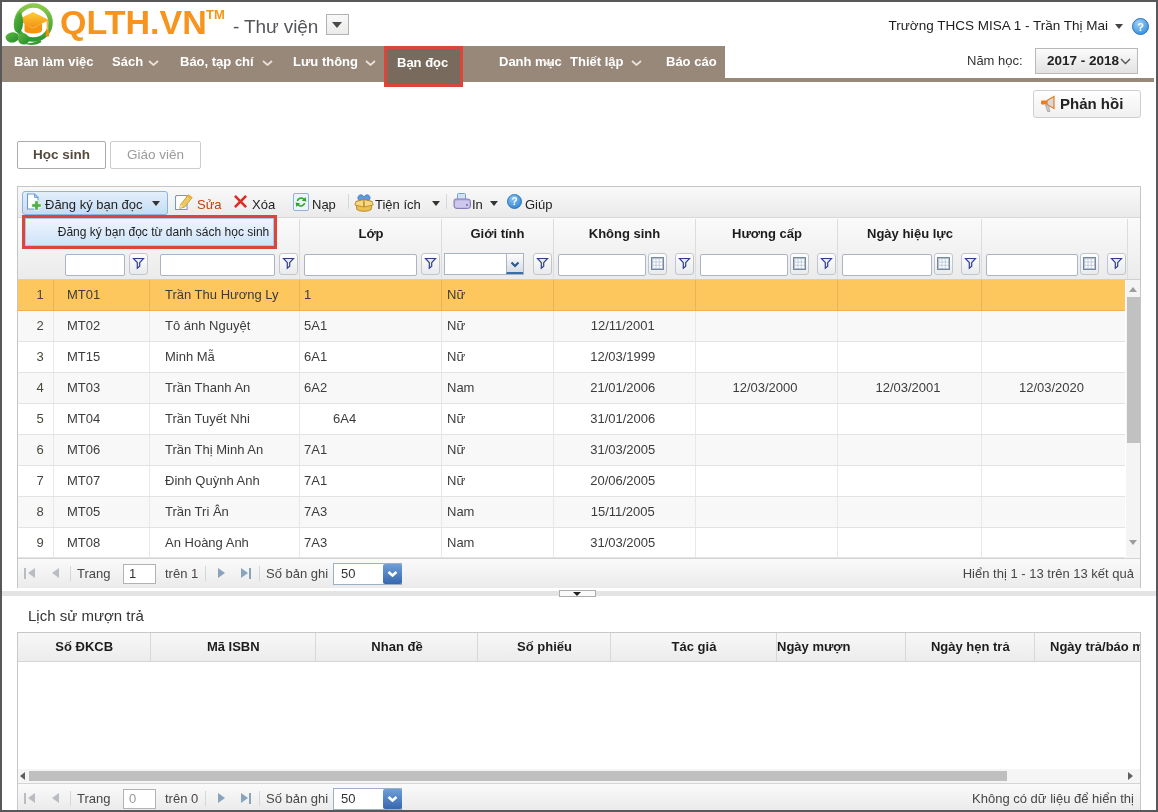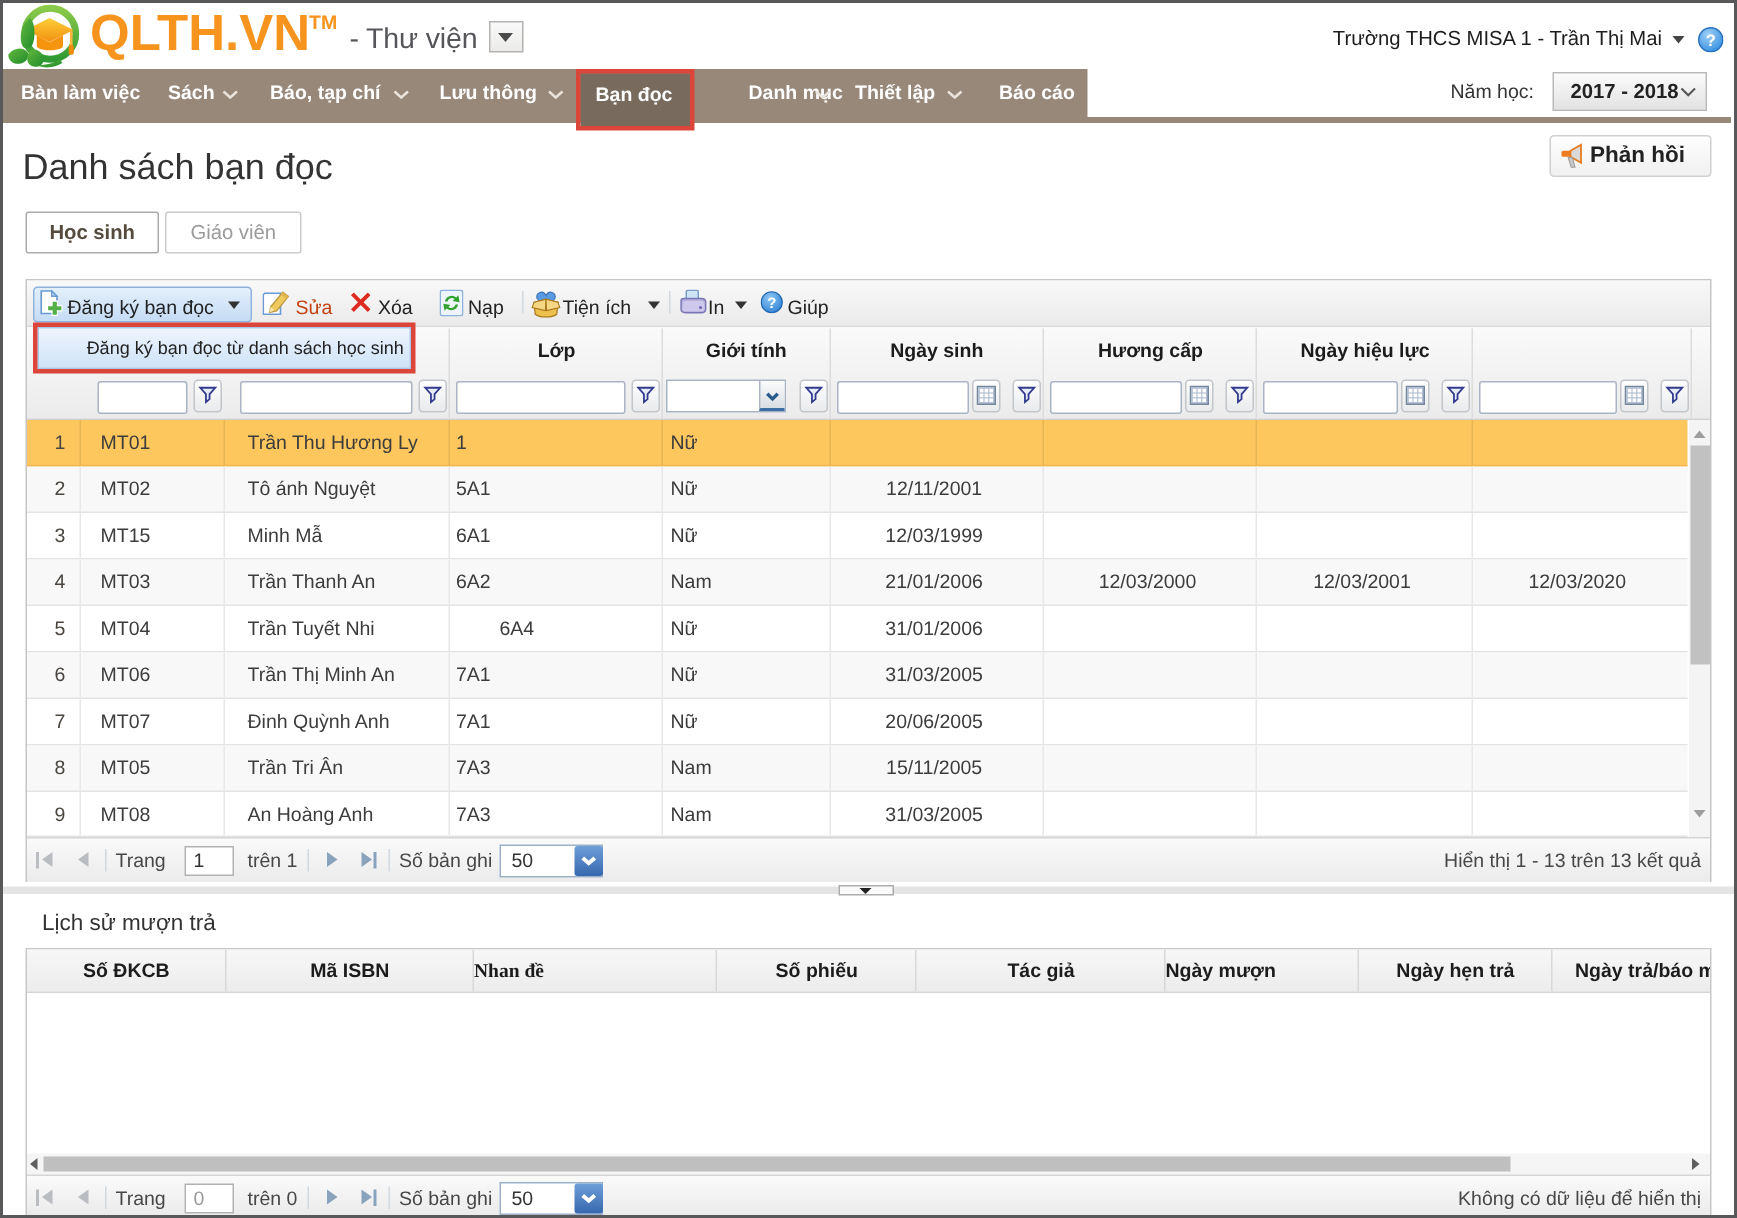--- a/index.html
+++ b/index.html
@@ -97,21 +97,20 @@
 <div class="navitem" style="left:397px;top:47px;">Bạn đọc</div>
 <div class="abs" style="left:384px;top:46px;width:79px;height:41px;border:3px solid #dc4539;box-sizing:border-box;"></div>
 
 <div class="abs" style="left:967px;top:53px;font-size:13px;color:#333;">Năm học:</div>
 <div class="abs" style="left:1035px;top:48px;width:103px;height:25.5px;background:linear-gradient(#fbfbfb,#e2e2e2);border:1px solid #b9b9b9;box-sizing:border-box;"></div>
 <div class="abs" style="left:1047px;top:53px;font-size:13.5px;font-weight:bold;color:#222;">2017 - 2018</div>
 <svg class="abs" style="left:1120px;top:58px;" width="11" height="7" viewBox="0 0 11 7">
       <polyline points="1,1 5.5,5.5 10,1" fill="none" stroke="#555" stroke-width="1.4"></polyline>
     </svg>
 
-<div class="abs" style="left:15px;top:98px;font-size:24px;color:#333;">Danh sách bạn đọc</div>
 
 <div class="abs" style="left:1033px;top:90px;width:108px;height:28px;background:linear-gradient(#fefefe,#f0f0f0);border:1px solid #cfcfcf;border-radius:3px;box-sizing:border-box;"></div>
 <svg class="abs" style="left:1040px;top:95px;" width="19" height="19" viewBox="0 0 19 19">
  <path d="M7 5.5 L14 1.5 L14 13.5 L7 9.5 Z" fill="#d9d9d9" stroke="#e87a1e" stroke-width="1.2"></path>
  <path d="M2 5.5 L7 5.5 L7 9.5 L2 9.5 Q1 9.5 1 8.5 L1 6.5 Q1 5.5 2 5.5 Z" fill="#ed7d21"></path>
  <path d="M5.5 10 L7.5 16.5 L10 16.5 L8.2 10 Z" fill="#c9c9c9" stroke="#9d9d9d" stroke-width="0.7"></path>
 </svg>
 <div class="abs" style="left:1060px;top:95px;font-size:15px;font-weight:bold;color:#222;">Phản hồi</div>
 
 <div class="abs" style="left:17px;top:141px;width:89px;height:28px;background:#fff;border:1px solid #ababab;border-radius:2px;box-sizing:border-box;text-align:center;line-height:25px;font-size:13.5px;font-weight:bold;color:#554a3e;">Học sinh</div>
@@ -172,21 +171,21 @@
         </radialGradient>
       </defs>
  <circle cx="7.5" cy="7.5" r="7" fill="url(#hb2)" stroke="#1c66b0" stroke-width="0.8"></circle>
  <text x="7.5" y="11.2" font-size="10" font-weight="bold" fill="#fff" text-anchor="middle" font-family="Liberation Sans">?</text>
 </svg>
 <div class="abs" style="left:525px;top:197px;font-size:13px;color:#222;">Giúp</div>
 
 <div class="abs" style="left:18px;top:218px;width:1122px;height:62px;background:linear-gradient(#fafafa,#ebebeb);border-bottom:1px solid #cfcfcf;box-sizing:border-box;" id="ghead1"></div>
 <div class="abs hdrbold" style="left:300px;top:219px;width:142px;text-align:center;line-height:29px;">Lớp</div>
 <div class="abs hdrbold" style="left:442px;top:219px;width:111px;text-align:center;line-height:29px;">Giới tính</div>
-<div class="abs hdrbold" style="left:553px;top:219px;width:143px;text-align:center;line-height:29px;">Ngày sinh</div>
+<div class="abs hdrbold" style="left:553px;top:219px;width:143px;text-align:center;line-height:29px;">Không sinh</div>
 <div class="abs hdrbold" style="left:696px;top:219px;width:142px;text-align:center;line-height:29px;">Hương cấp</div>
 <div class="abs hdrbold" style="left:838px;top:219px;width:144px;text-align:center;line-height:29px;">Ngày hiệu lực</div>
 <div class="abs" style="left:299px;top:219px;width:1px;height:60px;background:#dcdcdc;"></div>
     <div class="abs" style="left:441px;top:219px;width:1px;height:60px;background:#dcdcdc;"></div>
     <div class="abs" style="left:552.5px;top:219px;width:1px;height:60px;background:#dcdcdc;"></div>
     <div class="abs" style="left:695px;top:219px;width:1px;height:60px;background:#dcdcdc;"></div>
     <div class="abs" style="left:837px;top:219px;width:1px;height:60px;background:#dcdcdc;"></div>
     <div class="abs" style="left:981px;top:219px;width:1px;height:60px;background:#dcdcdc;"></div>
     <div class="abs" style="left:1127px;top:219px;width:1px;height:60px;background:#dcdcdc;"></div>
     <div id="filters">
@@ -516,21 +515,21 @@
 <div class="abs" style="left:2px;top:591px;width:1154px;height:5px;background:#e4e4e4;"></div>
 <div class="abs" style="left:559px;top:590px;width:37px;height:7px;background:#fafafa;border:1px solid #adadad;box-sizing:border-box;"></div>
 <div class="abs" style="left:573px;top:592px;width:0;height:0;border:4px solid transparent;border-top:4px solid #222;border-bottom:0;"></div>
 
 <div class="abs" style="left:28px;top:607px;font-size:15px;color:#333;">Lịch sử mượn trả</div>
 <div class="abs" style="left:17px;top:632px;width:1124px;height:178px;border:1px solid #c8c8c8;box-sizing:border-box;background:#fff;"></div>
 <div class="abs" style="left:18px;top:633px;width:1122px;height:29px;background:linear-gradient(#f7f7f7,#ececec);border-bottom:1px solid #d4d4d4;box-sizing:border-box;overflow:hidden;" id="g2hdr">
       <div class="abs hdrbold" style="left: 0px; top: 0px; width: 132.5px; text-align: center; line-height: 28px; overflow: hidden; white-space: nowrap;">Số ĐKCB</div>
       <div class="abs hdrbold" style="left: 132.5px; top: 0px; width: 165.5px; text-align: center; line-height: 28px; overflow: hidden; white-space: nowrap;">Mã ISBN</div>
       <div class="colline" style="left:131.5px;background:#d8d8d8;"></div>
-      <div class="abs hdrbold" style="left: 298px; top: 0px; width: 162px; line-height: 28px; overflow: hidden; white-space: nowrap; font-family: Liberation Serif, serif;">Nhan đề</div>
+      <div class="abs hdrbold" style="left: 298px; top: 0px; width: 162px; text-align: center; line-height: 28px; overflow: hidden; white-space: nowrap;">Nhan đề</div>
       <div class="colline" style="left:297px;background:#d8d8d8;"></div>
       <div class="abs hdrbold" style="left: 460px; top: 0px; width: 133px; text-align: center; line-height: 28px; overflow: hidden; white-space: nowrap;">Số phiếu</div>
       <div class="colline" style="left:459px;background:#d8d8d8;"></div>
       <div class="abs hdrbold" style="left: 593px; top: 0px; width: 166px; text-align: center; line-height: 28px; overflow: hidden; white-space: nowrap;">Tác giả</div>
       <div class="colline" style="left:592px;background:#d8d8d8;"></div>
       <div class="abs hdrbold" style="left: 759px; top: 0px; width: 128.5px; text-align: left; line-height: 28px; overflow: hidden; white-space: nowrap;">Ngày mượn</div>
       <div class="colline" style="left:758px;background:#d8d8d8;"></div>
       <div class="abs hdrbold" style="left: 887.5px; top: 0px; width: 129.5px; text-align: center; line-height: 28px; overflow: hidden; white-space: nowrap;">Ngày hẹn trả</div>
       <div class="colline" style="left:886.5px;background:#d8d8d8;"></div>
       <div class="colline" style="left:1016px;background:#d8d8d8;"></div>

